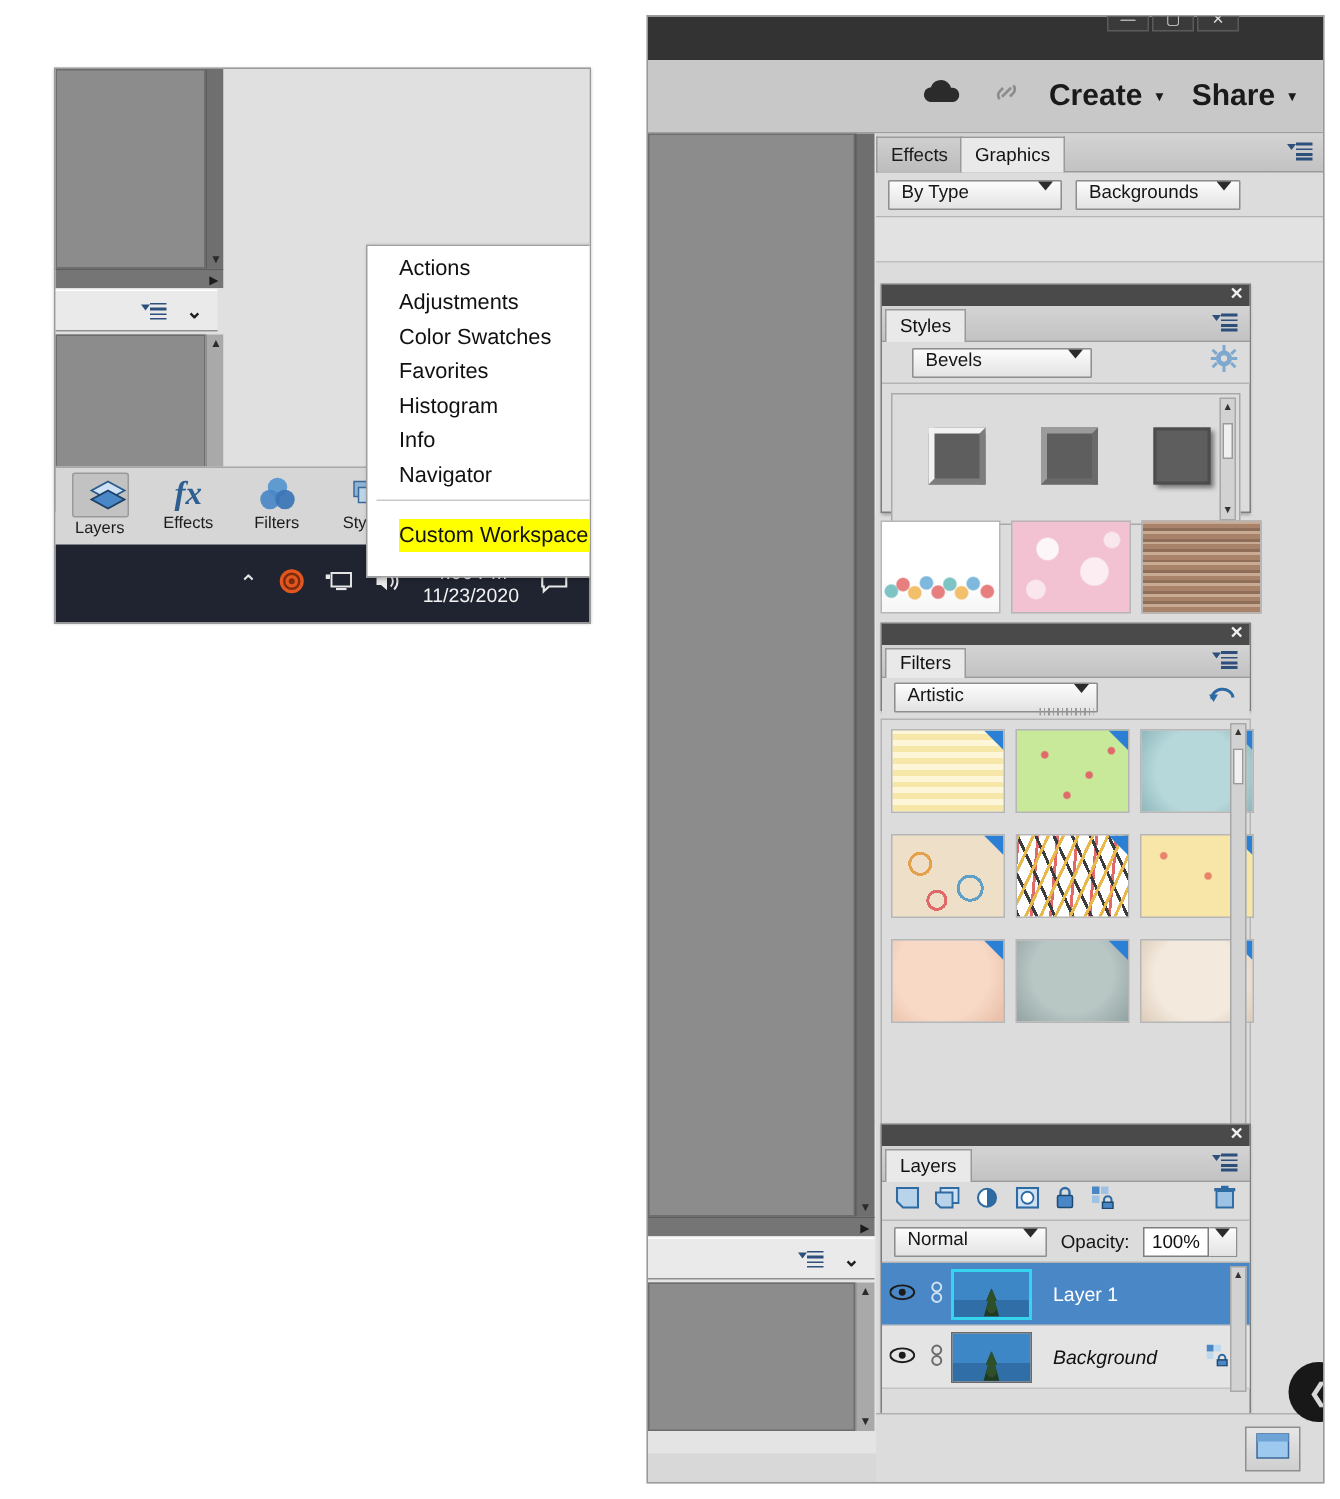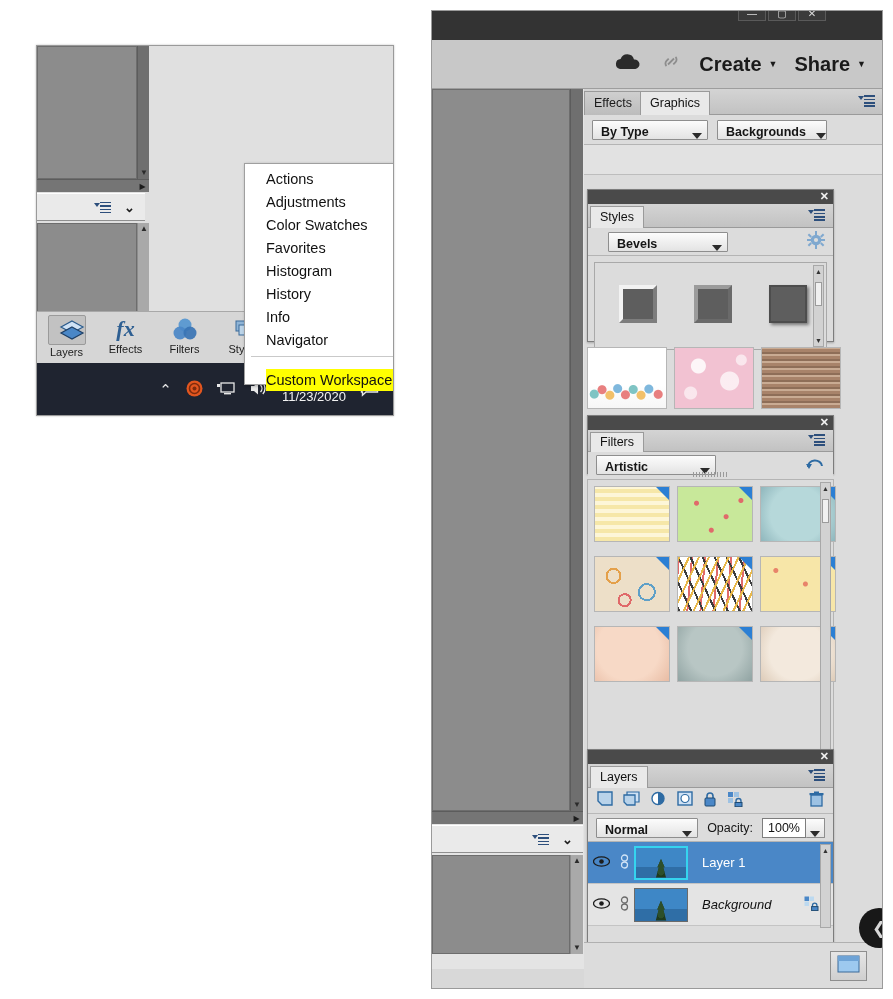--- a/index.html
+++ b/index.html
@@ -177,22 +177,22 @@
     position: absolute; right: 7px; top: 6px;
   }
   .ctrl-row {
     height: 30px; background: #dcdcdc;
     border-bottom: 1px solid #b4b4b4;
     display: flex; align-items: center; padding: 0 8px; gap: 9px;
   }
   .combo {
     height: 20px; background: linear-gradient(#fcfcfc,#e3e3e3);
     border: 1px solid #8e8e8e; border-radius: 1px;
-    display: flex; align-items: flex-end; justify-content: space-between;
-    padding: 0 5px 0 8px; font-size: 12.5px; color: #151515; font-weight: bold;
+    display: flex; align-items: flex-start; justify-content: space-between;
+    padding: 0 5px 0 8px; font-size: 12.5px; color: #151515;
   }
   .combo .cv { white-space: nowrap; }
   .combo .ca {
     width: 0; height: 0; margin-left: 10px;
     border-left: 5px solid transparent; border-right: 5px solid transparent;
     border-top: 6px solid #2b2b2b;
   }
 
   
   .fpanel {
@@ -497,21 +497,20 @@
         </svg>
       </span>
     </div>
 
     <div id="context-menu">
       <div class="cm-item">Actions</div>
       <div class="cm-item">Adjustments</div>
       <div class="cm-item">Color Swatches</div>
       <div class="cm-item">Favorites</div>
       <div class="cm-item">Histogram</div>
-      <div class="cm-item">History</div>
       <div class="cm-item">Info</div>
       <div class="cm-item">Navigator</div>
       <div class="cm-sep"></div>
       <div class="cm-hl-row">
         <span class="cm-item hl" style="padding-left:0; height:22px; line-height:22px;">Custom Workspace</span>
       </div>
     </div>
   </div>
 
   <div id="right-window">
@@ -653,21 +652,21 @@
           <div class="tab active" style="left:2px; height:20px; line-height:19px;">Filters</div>
           <span class="tab-menu-ic menu-glyph" style="top:4px;">
             <span class="tri"></span>
               <i></i>
               <i></i>
               <i></i>
               <i></i>
           </span>
         </div>
         <div class="ctrl-row" style="height:26px; border-bottom:none;">
-          <div class="combo" style="width:120px;">
+          <div class="combo" style="width:136px;">
             <span class="cv">Artistic</span>
             <span class="ca"></span>
           </div>
           <span style="margin-left:auto;">
             <svg width="20" height="17" viewBox="0 0 20 17">
               <path d="M3 12 A7 6 0 1 1 17 11" fill="none" stroke="#2e6ba3" stroke-width="2"></path>
               <polygon points="1,9 7,9 4,14" fill="#2e6ba3"></polygon>
             </svg>
           </span>
         </div>

